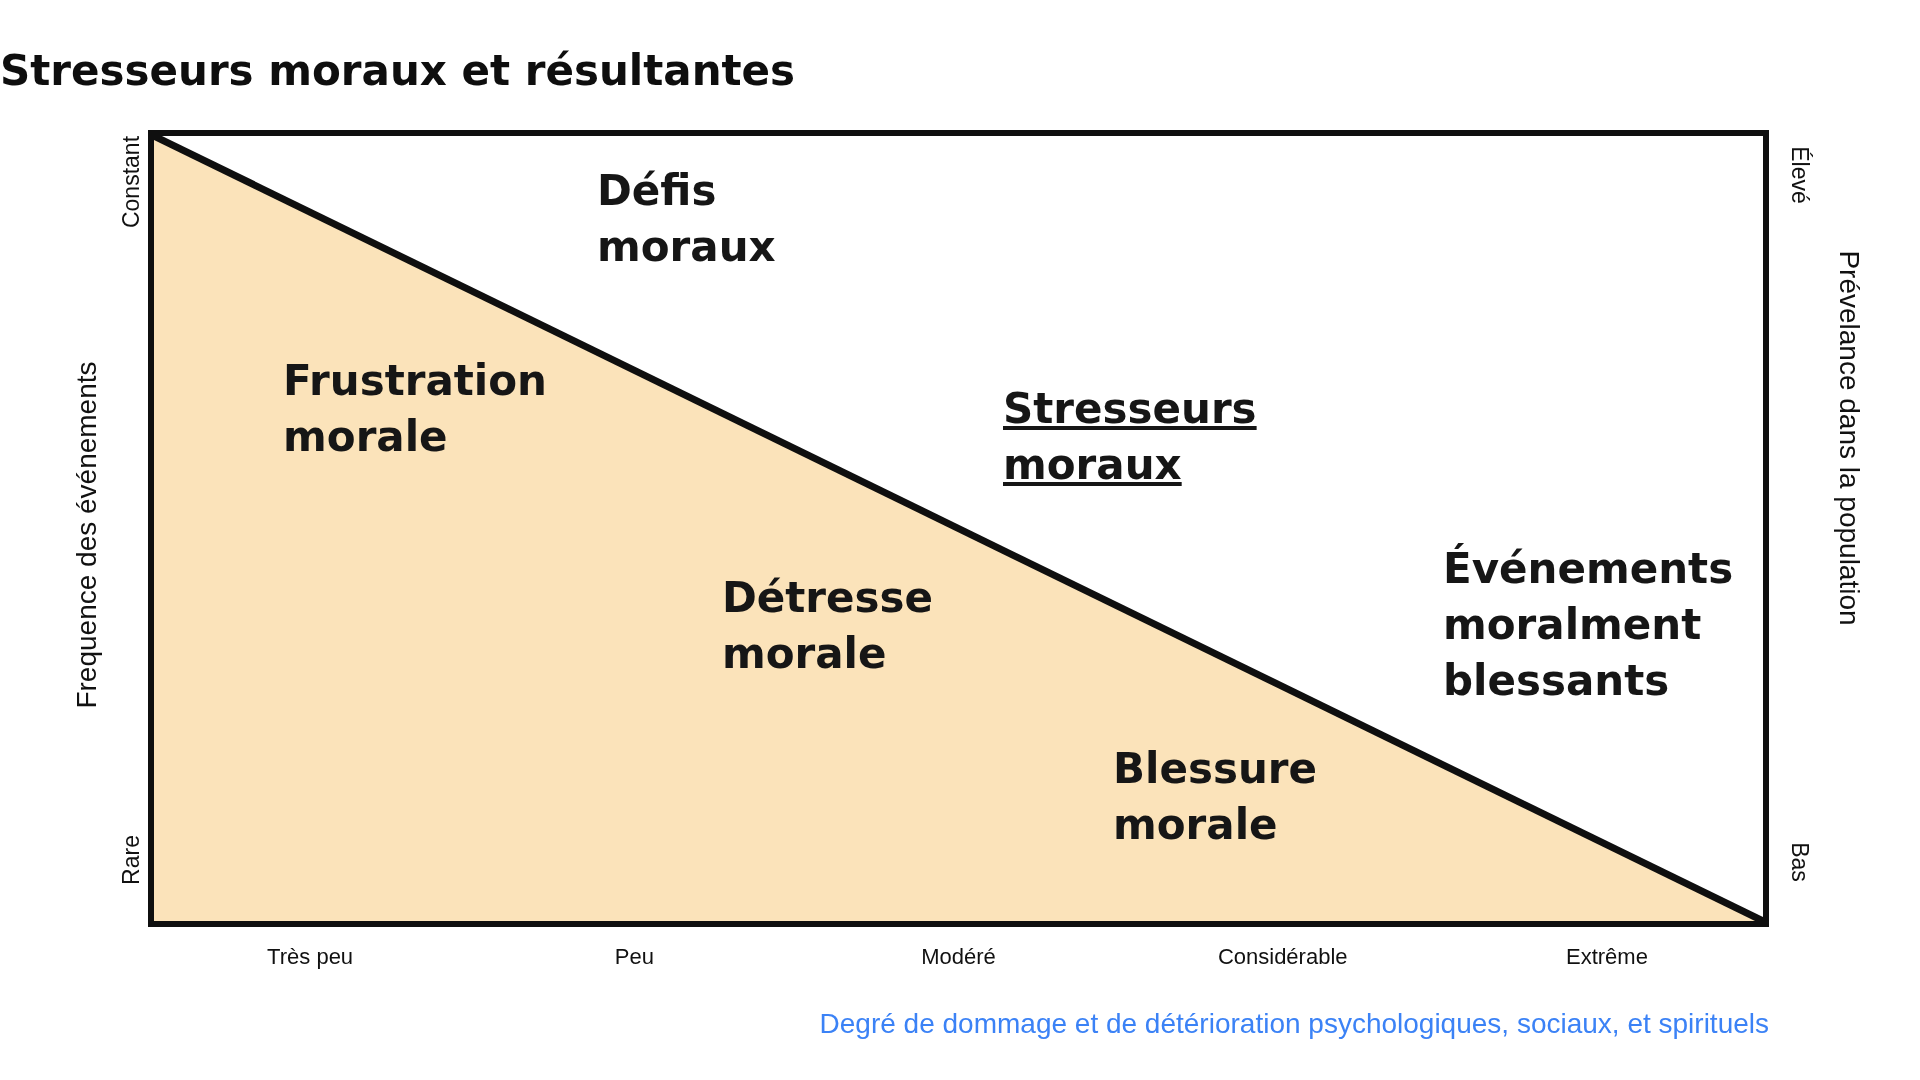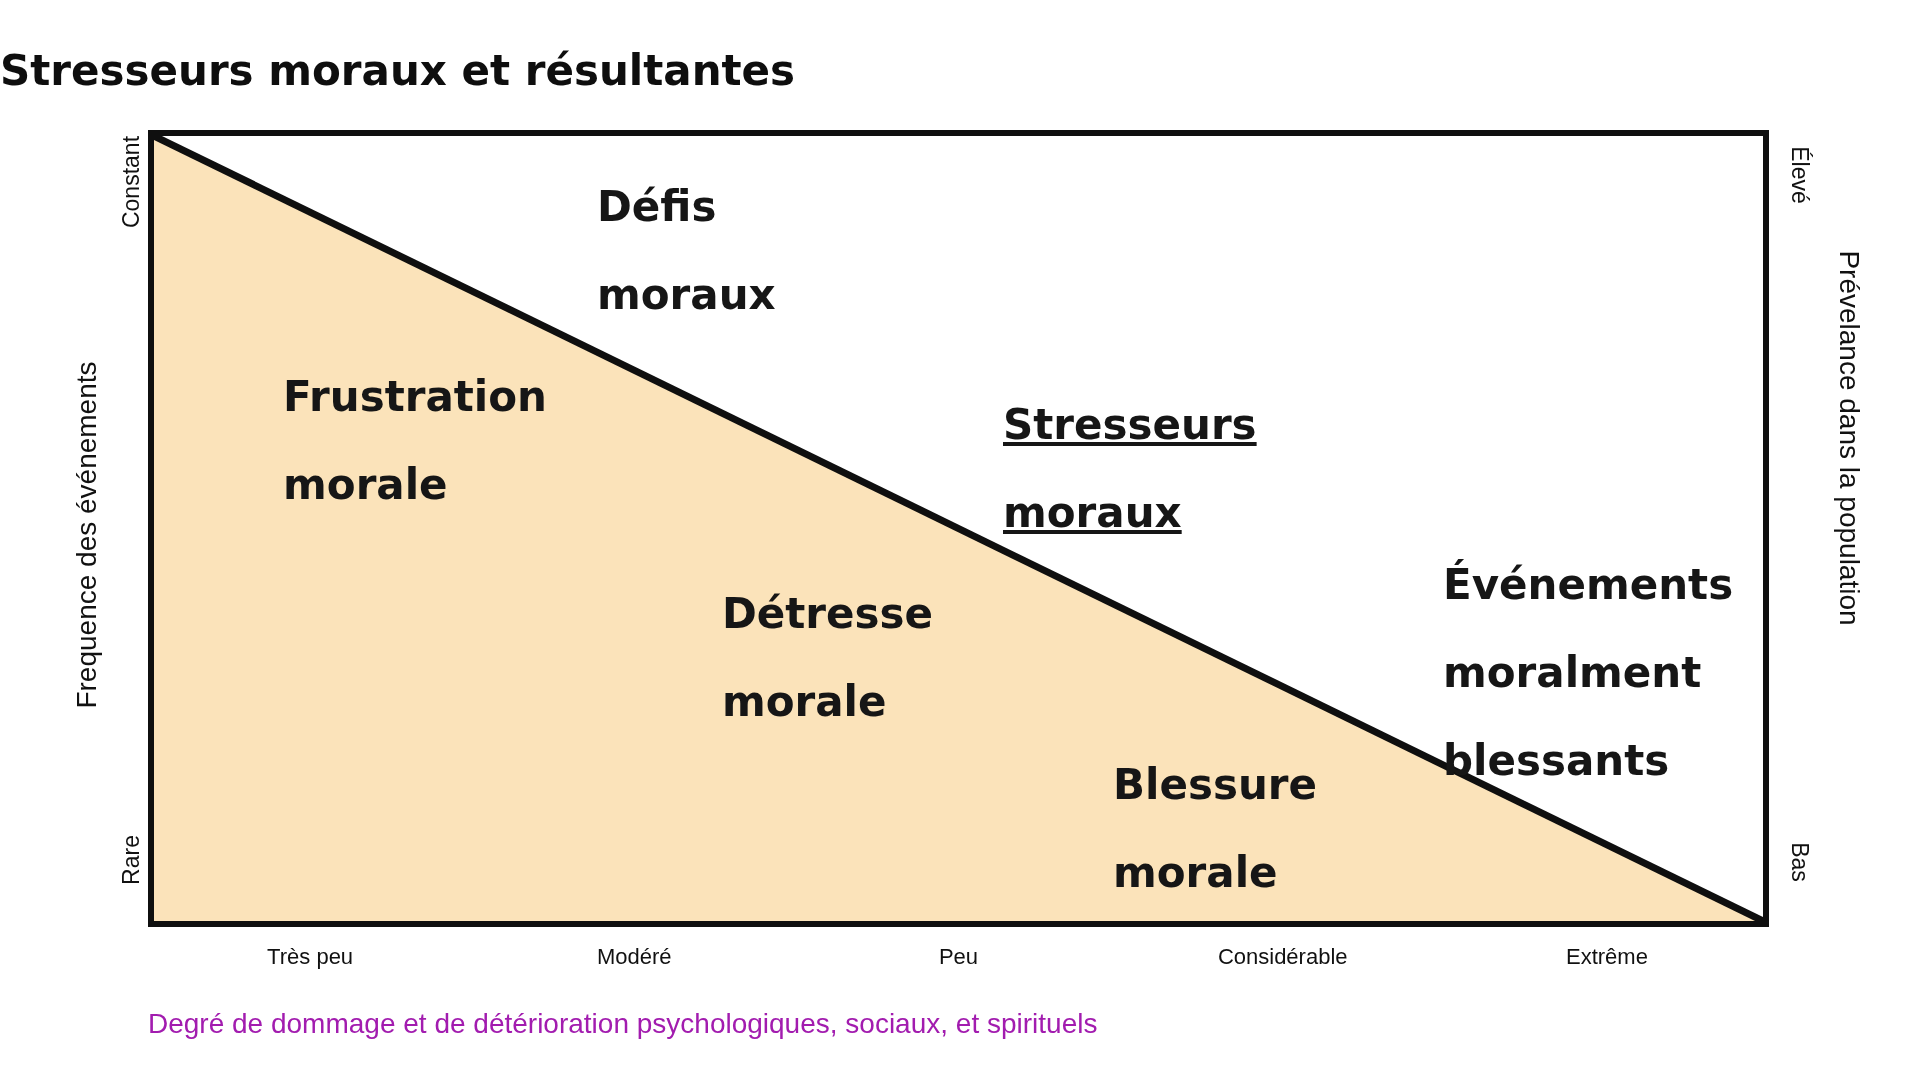--- a/index.html
+++ b/index.html
@@ -19,21 +19,21 @@
     position: absolute; left: 148px; top: 130px;
     width: 1621px; height: 797px;
     border: 6px solid #0f0f0f;
     background: #ffffff;
   }
   .plot-box svg { display: block; width: 100%; height: 100%; }
 
   .zone {
     position: absolute;
     font-family: "DejaVu Sans", sans-serif;
-    font-weight: 700; font-size: 42px; line-height: 88px;
+    font-weight: 700; font-size: 42px; line-height: 56px;
     color: #161616; white-space: pre-line;
   }
   .zone.align-right { text-align: left; }
   .zone-defis        { left: 597px;  top: 163px; }
   .zone-frustration  { right: 1373px; top: 353px; }
   .zone-stresseurs   { left: 1003px; top: 381px; text-decoration: underline; }
   .zone-detresse     { right: 987px; top: 570px; }
   .zone-evenements   { left: 1443px; top: 541px; }
   .zone-blessure     { right: 603px; top: 741px; }
 
@@ -52,21 +52,21 @@
   .pos-bas           { left: 1799px; top: 862px; }
 
   .tick-row {
     position: absolute; left: 148px; top: 944px; width: 1621px;
     display: flex;
   }
   .tick { flex: 1 1 0; text-align: center; font-size: 22px; color: #111; }
 
   .x-axis-title {
     position: absolute; left: 148px; top: 1008px; width: 1621px;
-    text-align: left; font-size: 28px; color: #a21caf;
+    text-align: right; font-size: 28px; color: #3b82f6;
   }
 </style>
 </head>
 <body>
 
 <div class="canvas">
 
   <div class="figure-title">Stresseurs moraux et résultantes</div>
 
   <div class="plot-box">
@@ -93,21 +93,21 @@
   <div class="vlabel axis-title-v rot-ccw pos-left-title">Frequence des événements</div>
   <div class="vlabel rot-ccw pos-constant">Constant</div>
   <div class="vlabel rot-ccw pos-rare">Rare</div>
 
   <div class="vlabel axis-title-v rot-cw pos-right-title">Prévelance dans la population</div>
   <div class="vlabel rot-cw pos-eleve">Élevé</div>
   <div class="vlabel rot-cw pos-bas">Bas</div>
 
   <div class="tick-row">
     <div class="tick">Très peu</div>
+    <div class="tick">Peu</div>
     <div class="tick">Modéré</div>
-    <div class="tick">Peu</div>
     <div class="tick">Considérable</div>
     <div class="tick">Extrême</div>
   </div>
 
   <div class="x-axis-title">Degré de dommage et de détérioration psychologiques, sociaux, et spirituels</div>
 
 </div>
 
 </body></html>

